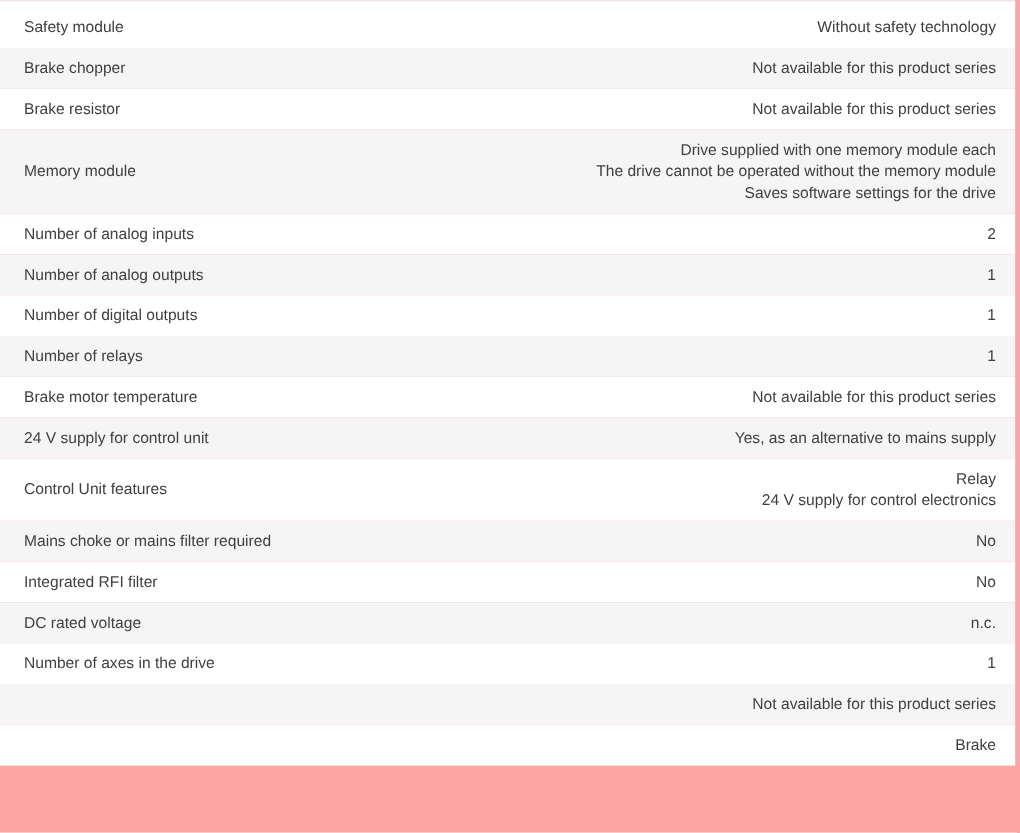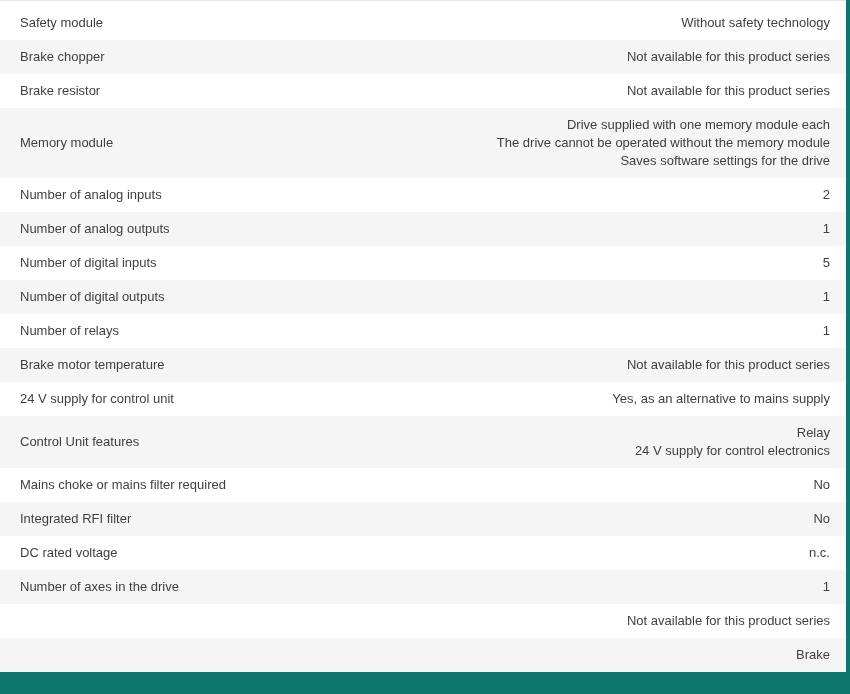--- a/index.html
+++ b/index.html
@@ -8,21 +8,21 @@
     background: #ffffff;
     font-family: "Liberation Sans", "DejaVu Sans", sans-serif;
     font-size: 13px;
     color: #3f3f3f;
     -webkit-font-smoothing: antialiased;
   }
   .page {
     width: 850px;
     height: 694px;
     overflow: hidden;
-    background: #0f766e;
+    background: #fca5a5;
   }
   .spec-table {
     width: 846px;
     border-top: 1px solid var(--border-color, #e8e8e8);
   }
   .row {
     display: flex;
     align-items: center;
     padding: 8px 0;
     background: var(--row-bg, #ffffff);
@@ -89,26 +89,20 @@
           <div class="value-line">2</div>
         </div>
       </div>
       <div class="row">
         <div class="cell label">Number of analog outputs</div>
         <div class="cell value">
           <div class="value-line">1</div>
         </div>
       </div>
       <div class="row">
-        <div class="cell label">Number of digital inputs</div>
-        <div class="cell value">
-          <div class="value-line">5</div>
-        </div>
-      </div>
-      <div class="row">
         <div class="cell label">Number of digital outputs</div>
         <div class="cell value">
           <div class="value-line">1</div>
         </div>
       </div>
       <div class="row">
         <div class="cell label">Number of relays</div>
         <div class="cell value">
           <div class="value-line">1</div>
         </div>

